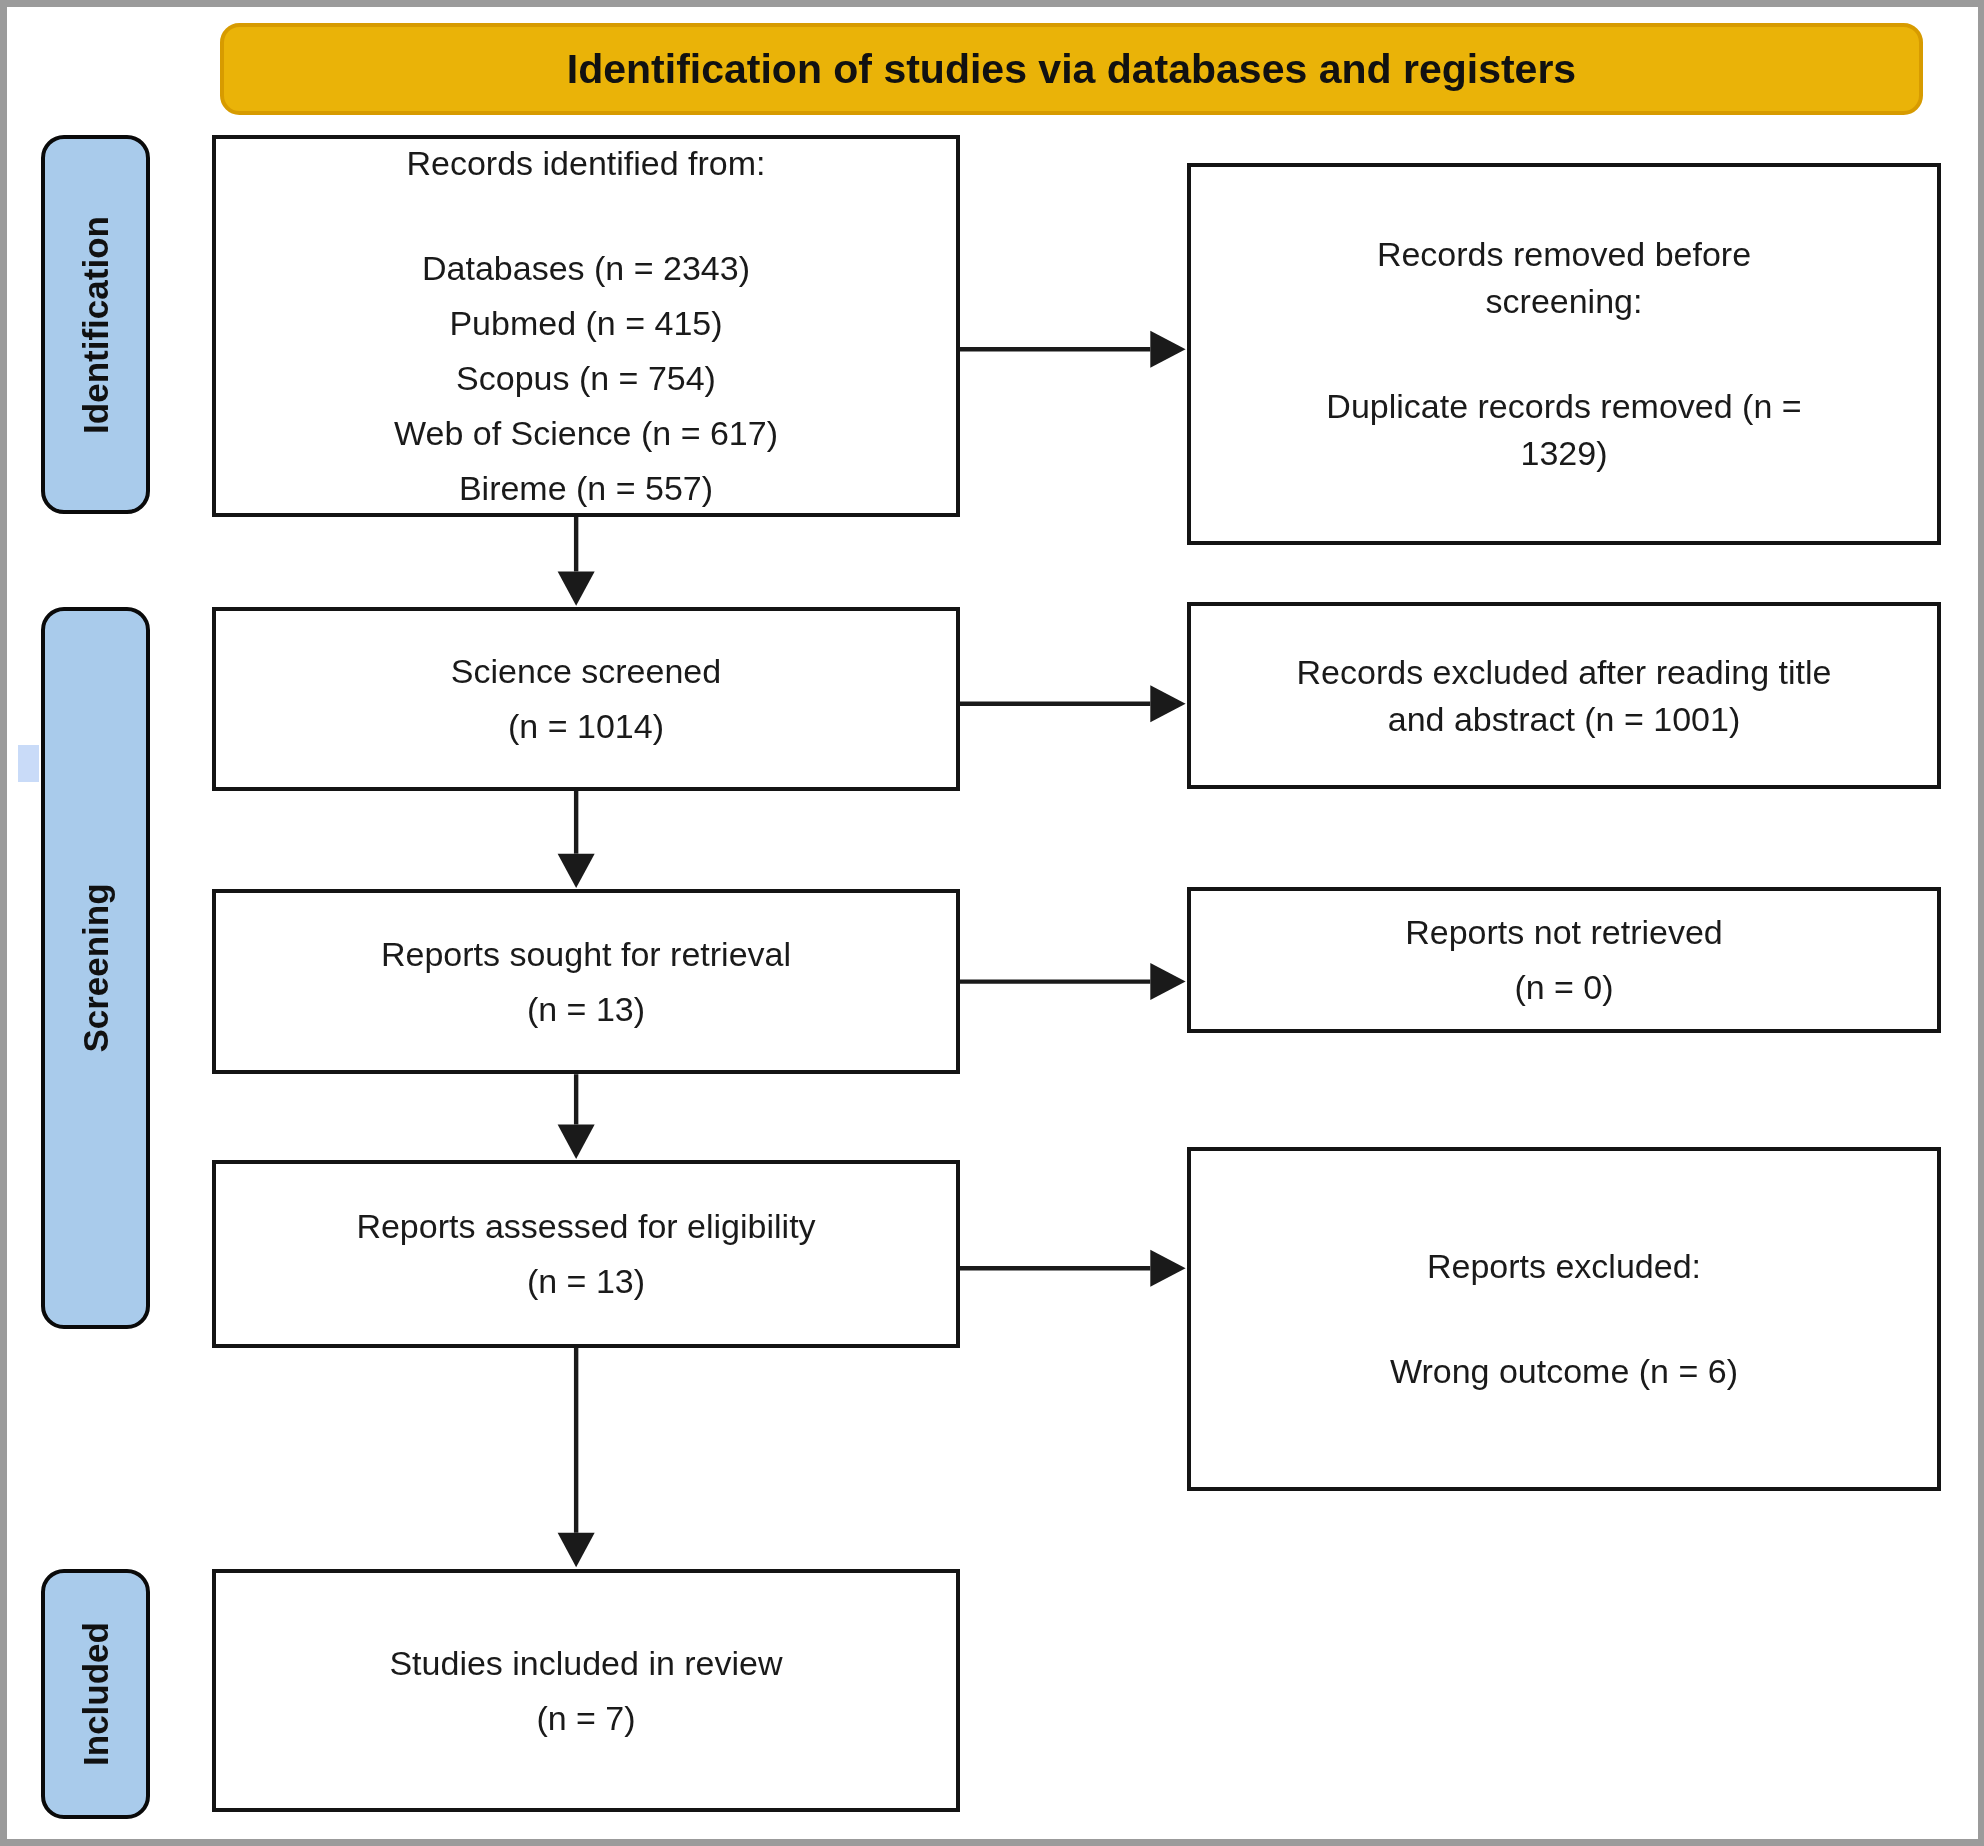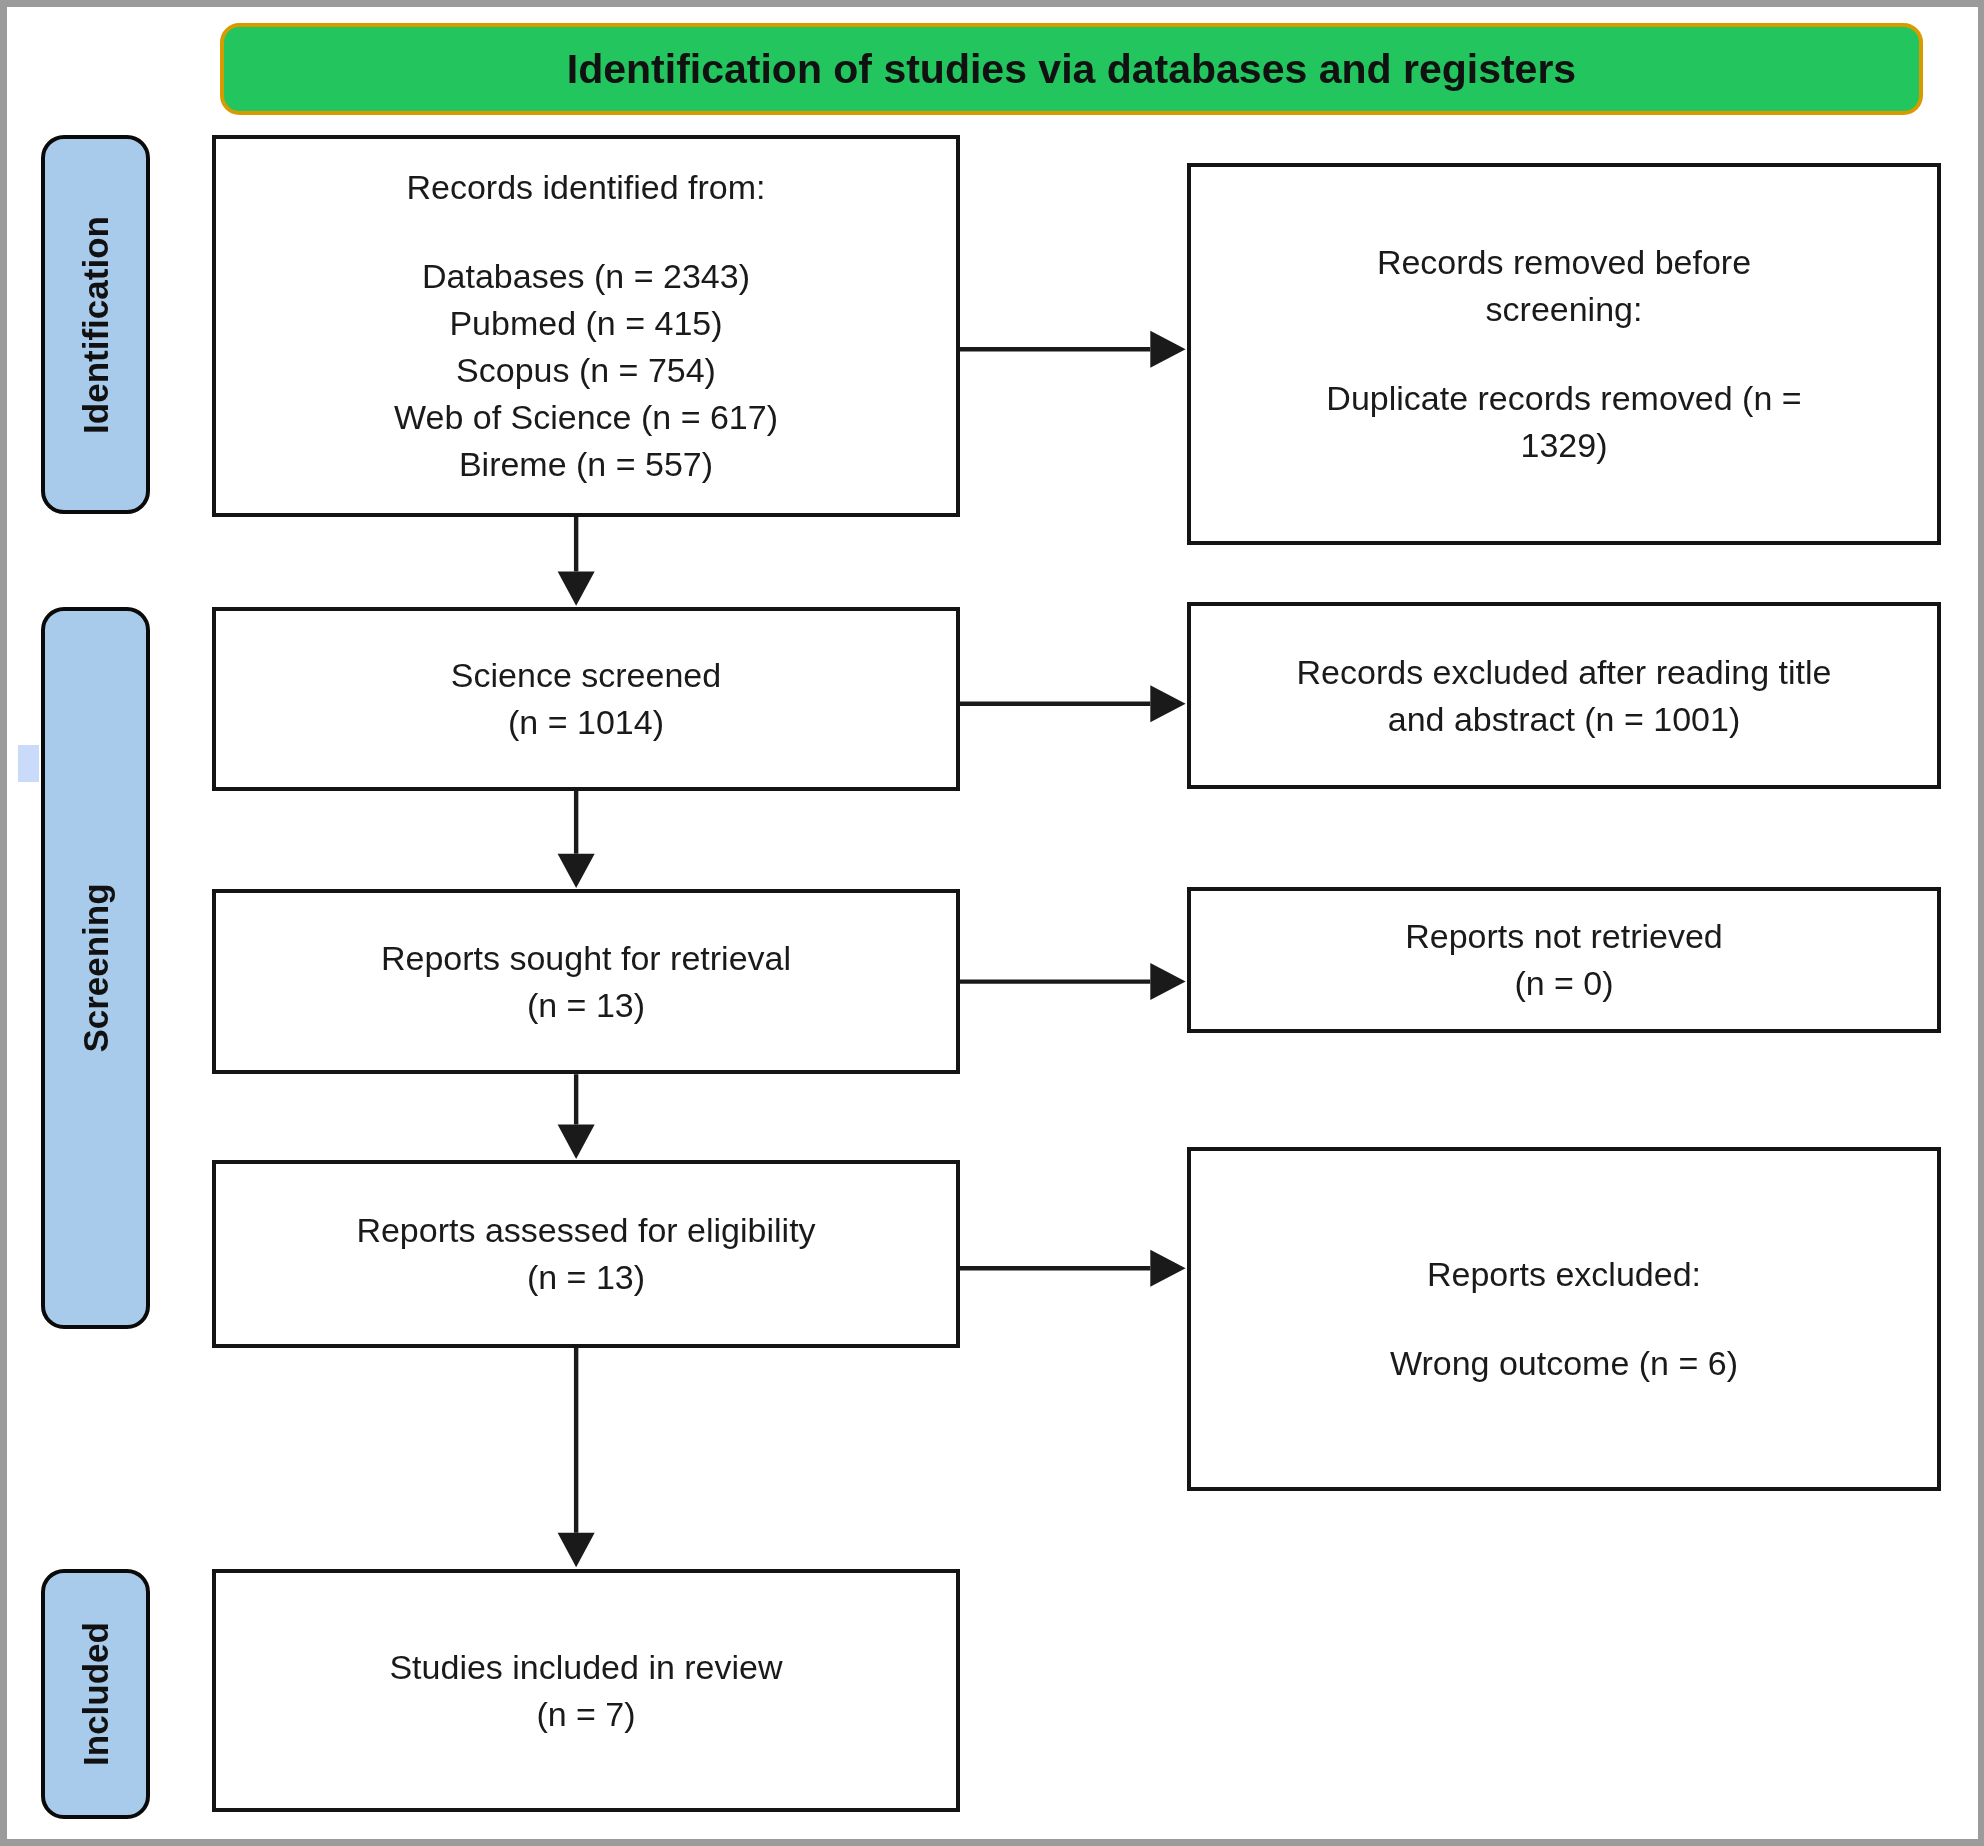--- a/index.html
+++ b/index.html
@@ -11,21 +11,21 @@
     border: 7px solid #9b9b9b;
     box-sizing: border-box;
     font-family: "Liberation Sans", "DejaVu Sans", sans-serif;
     color: #1a1a1a;
     overflow: hidden;
   }
   .banner {
     position: absolute;
     left: 213px; top: 16px;
     width: 1703px; height: 92px;
-    background: #22c55e;
+    background: #eab308;
     border: 4.4px solid #D79B00;
     border-radius: 19.4px;
     box-sizing: border-box;
     display: flex; align-items: center; justify-content: center;
     font-size: 41px; font-weight: bold; color: #111111;
     text-align: center;
   }
   .stage {
     position: absolute;
     left: 34px; width: 109px;
@@ -44,21 +44,21 @@
   .stage-screening      { top: 600px;  height: 722px; }
   .stage-included       { top: 1562px; height: 250px; }
   .box {
     position: absolute;
     background: #ffffff;
     border: 4.4px solid #141414;
     box-sizing: border-box;
     display: flex; flex-direction: column;
     align-items: center; justify-content: center;
     text-align: center;
-    font-size: 34px; line-height: 1.38; color: #1a1a1a;
+    font-size: 34px; line-height: 1.38; color: #1a1a1a; gap: 8px;
   }
   .box .gap { height: 42px; }
   .box .narrow { max-width: 512px; }
   .box .mid    { max-width: 600px; }
   .col-left  { left: 205px;  width: 748px; }
   .col-right { left: 1180px; width: 754px; }
   .box-records-identified { top: 128px;  height: 382px; }
   .box-records-removed    { top: 128px;  height: 382px; margin-top: 28px; }
   .box-records-screened   { top: 600px;  height: 184px; }
   .box-records-excluded   { top: 595px;  height: 187px; }

